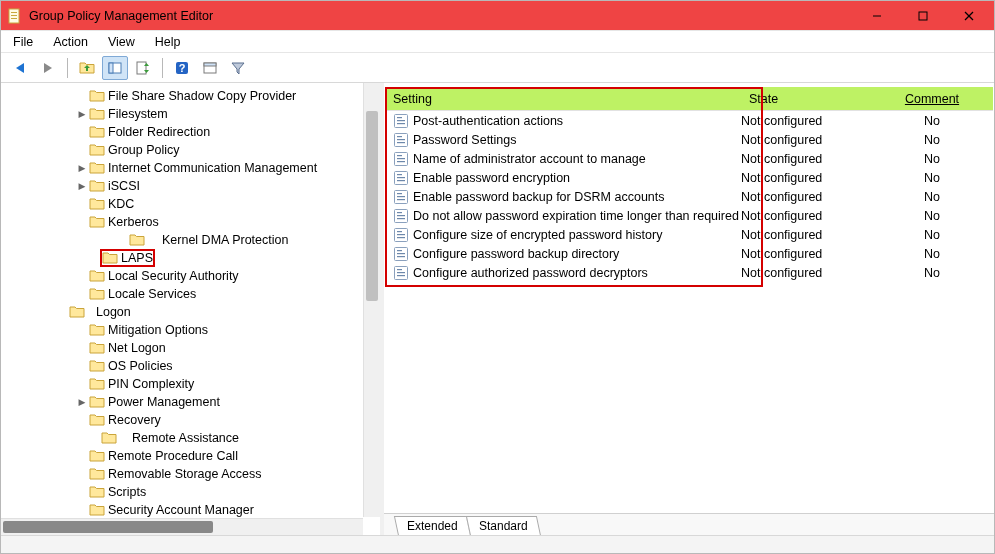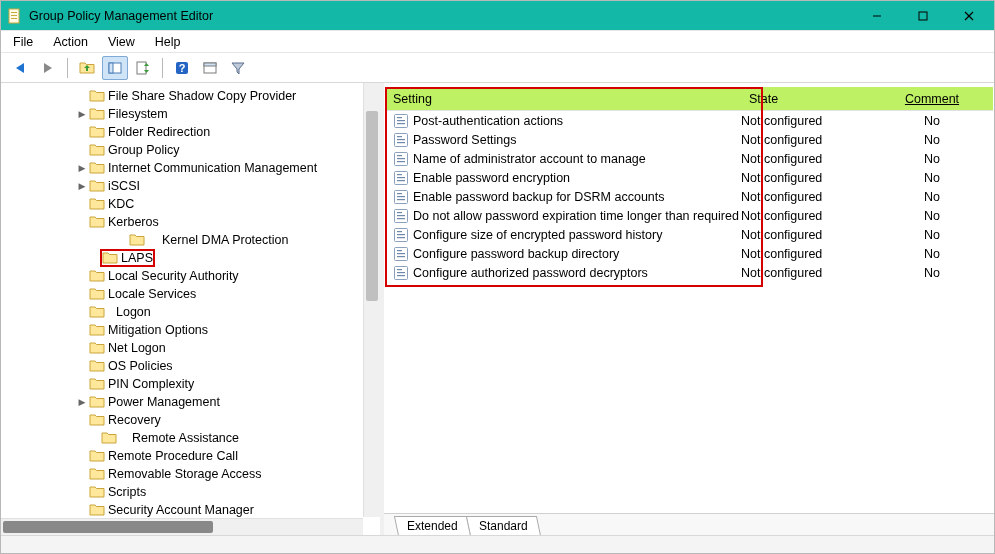--- a/index.html
+++ b/index.html
@@ -16,21 +16,21 @@
     width: 995px; height: 554px;
     border: 1px solid #b8b8b8;
     display: flex; flex-direction: column;
     background: #fff;
   }
   .titlebar {
     height: 30px;
     display: flex; align-items: center;
     padding: 0 2px 0 6px;
     border-bottom: 1px solid #e6e6e6;
-    background: #14b8a6;
+    background: #ef4444;
   }
   .titlebar .ticon svg { width: 16px; height: 16px; display:block;}
   .titlebar .ttxt { margin-left: 6px; font-size: 12.5px; }
   .winctl { margin-left: auto; display: flex; }
   .winbtn { width: 46px; height: 28px; display: flex; align-items:center; justify-content:center; }
   .menubar {
     height: 22px;
     display:flex; align-items:center;
     padding: 0 4px;
     gap: 4px;
@@ -364,21 +364,21 @@
             </li>
             <li style="padding-left: 74px;">
               <span class="exp"></span>
               <span class="fold">
                 <svg width="16" height="16" viewBox="0 0 16 16">
                   <use href="#folder"></use>
                 </svg>
               </span>
               <span class="lbl">Locale Services</span>
             </li>
-            <li style="padding-left: 66px; gap: 8px;">
+            <li style="padding-left: 46px; gap: 8px;">
               <span class="exp"></span>
               <span class="fold">
                 <svg width="16" height="16" viewBox="0 0 16 16">
                   <use href="#folder"></use>
                 </svg>
               </span>
               <span class="lbl">Logon</span>
             </li>
             <li style="padding-left: 74px;">
               <span class="exp"></span>

